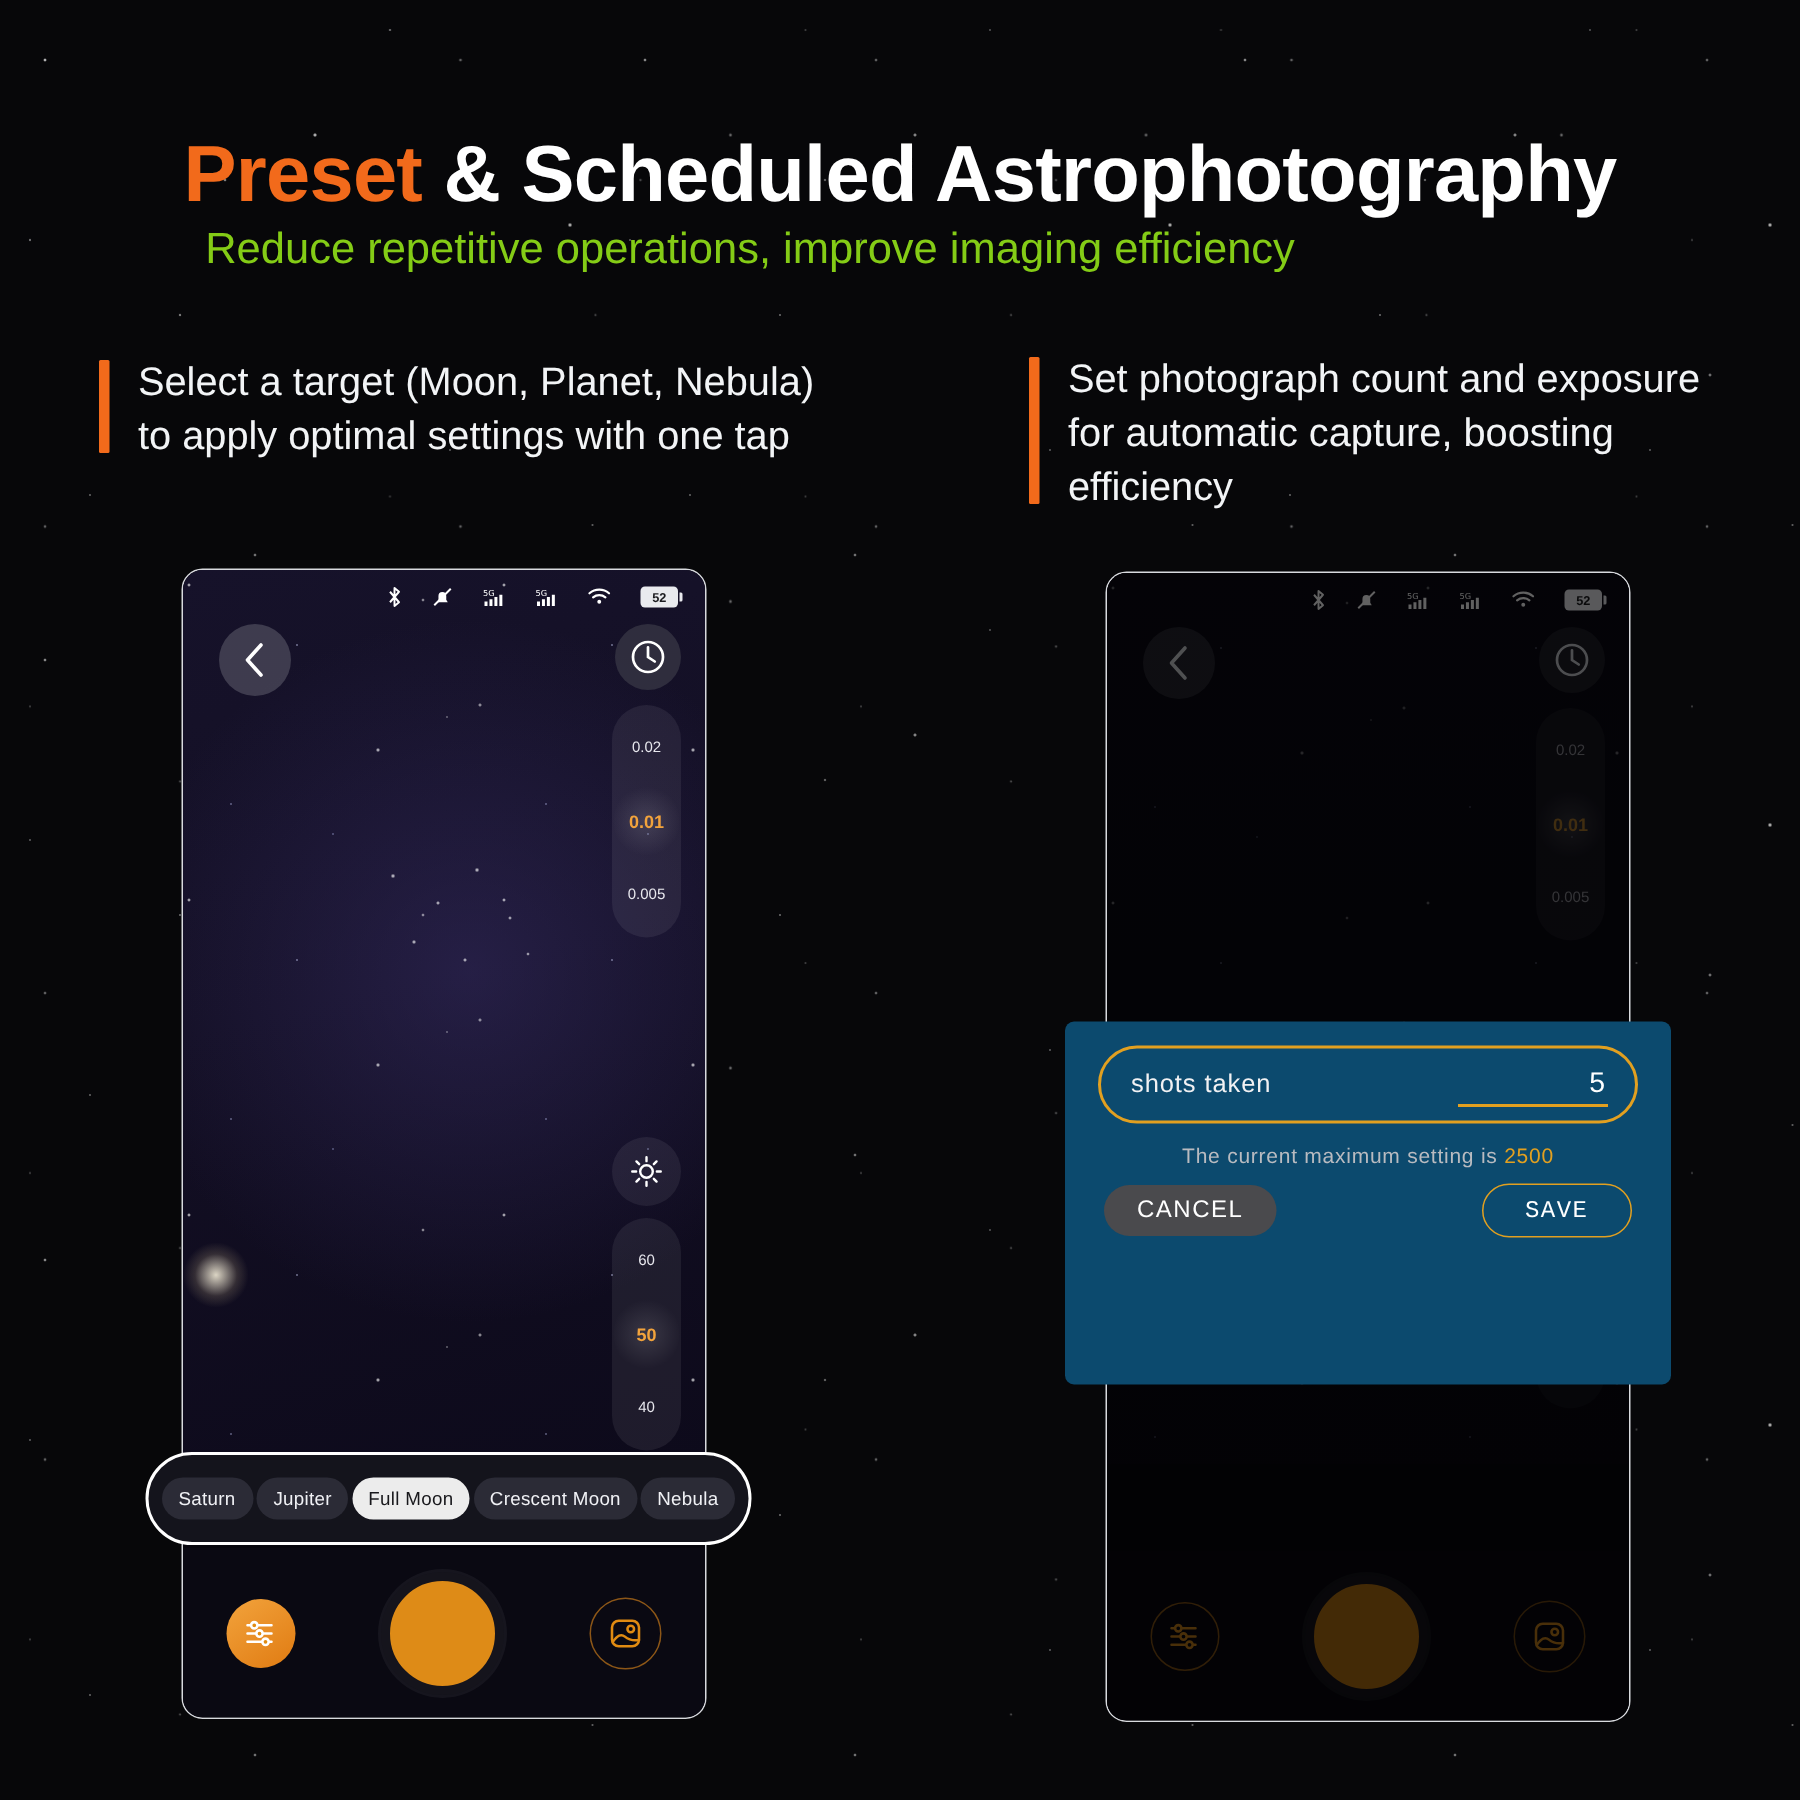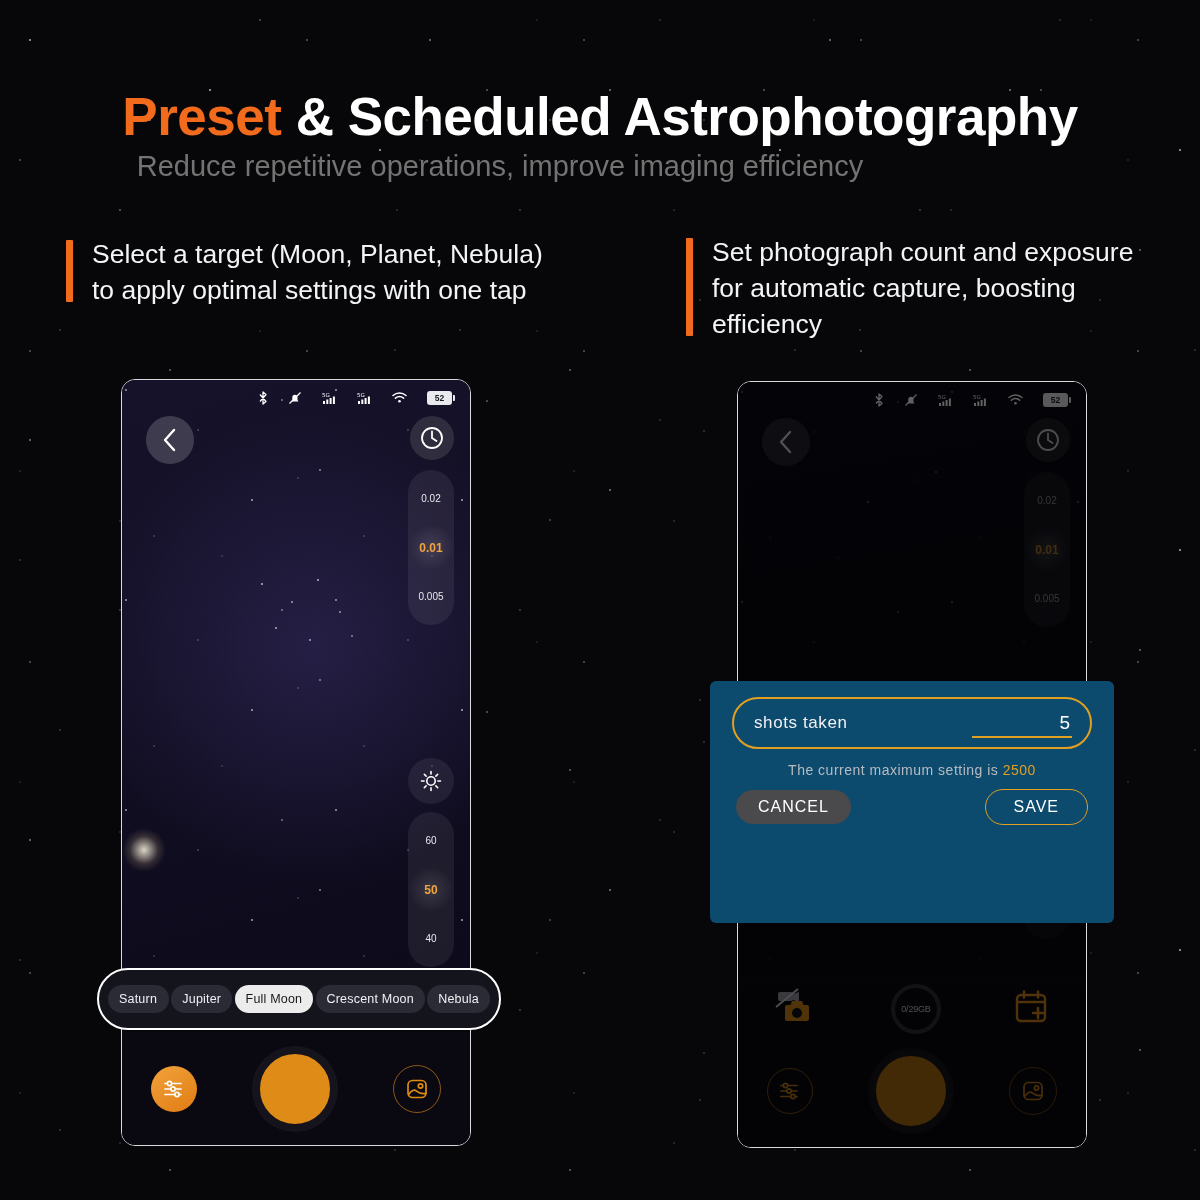--- a/index.html
+++ b/index.html
@@ -45,21 +45,21 @@
     font-size: 53px; font-weight: bold; letter-spacing: -.5px;
     white-space: nowrap;
     margin-top: 20px;
   }
   .headline .accent { color: #F26A1B; }
   .headline .plain { color: #ffffff; }
 
   .subhead {
     position: absolute; top: 150px; left: 0; width: 1000px;
     text-align: center;
-    font-size: 29px; color: #737373; font-weight: 400;
+    font-size: 29px; color: #84cc16; font-weight: 400;
   }
 
   
   .caption {
     position: absolute;
     padding-left: 26px;
     font-size: 26.5px; line-height: 36px; color: #f2f4f6;
   }
   .caption::before {
     content: ""; position: absolute; left: 0; top: 4px;
@@ -279,21 +279,21 @@
   }
   .btn-cancel {
     background: #4a4a4d; color: #fff;
     border-radius: 20px; padding: 8px 22px;
     font-size: 16px; letter-spacing: 1px;
   }
   .btn-save {
     background: transparent; color: #fff;
     border: 1.6px solid #E2A020;
     border-radius: 20px; padding: 8px 28px;
-    font-size: 16px; letter-spacing: 1px;
+    font-size: 16px; letter-spacing: 1px; font-family: Liberation Mono, monospace;
   }
 </style>
 </head>
 <body>
 
 <div class="stars-bg"></div>
 <div class="stars-bg layer2"></div>
 
 <div class="headline">
   <span class="accent">Preset</span><span class="plain"> &amp; Scheduled Astrophotography</span>
@@ -461,43 +461,20 @@
       <div class="wheel-item" style="color:#8a8a92;">0.02</div>
       <div class="wheel-item sel" style="color:#a9762c;">0.01</div>
       <div class="wheel-item" style="color:#8a8a92;">0.005</div>
     </div>
 
     <div class="wheel wheel-gain" style="top:500px;background:rgba(255,255,255,.04);">
       <div class="wheel-item" style="color:#6d6d75;">40</div>
     </div>
   </div>
 
-  <div class="mid-row">
-    <div>
-      <svg width="46" height="40" viewBox="0 0 46 40">
-        <rect x="4" y="5" width="15" height="9" rx="2" fill="#9a9aa2"></rect>
-        <path d="M19 7l6-2v10l-6-2z" fill="#9a9aa2"></path>
-        <path d="M2 20L24 2" stroke="#c9ccd4" stroke-width="1.8"></path>
-        <path d="M13 18h20a2 2 0 0 1 2 2v12a2 2 0 0 1-2 2H13a2 2 0 0 1-2-2V20a2 2 0 0 1 2-2z" fill="#D4861A"></path>
-        <path d="M18 14h10l1.5 4h-13z" fill="#D4861A"></path>
-        <circle cx="23" cy="26" r="5" fill="#120f18"></circle>
-      </svg>
-    </div>
-    <div class="storage-ring">
-      <span>0/29GB</span>
-    </div>
-    <div>
-      <svg width="38" height="38" viewBox="0 0 38 38">
-        <rect x="5" y="7" width="28" height="26" rx="4" fill="none" stroke="#D4861A" stroke-width="2.4"></rect>
-        <path d="M5 14h28" stroke="#D4861A" stroke-width="2.4"></path>
-        <path d="M12 3.5v6M26 3.5v6" stroke="#D4861A" stroke-width="2.4" stroke-linecap="round"></path>
-        <path d="M26 20v10M21 25h10" stroke="#D4861A" stroke-width="2.6" stroke-linecap="round"></path>
-      </svg>
-    </div>
-  </div>
 
   <div class="bottombar" style="background:#08070e;">
     <div class="sliders-outline">
       <svg width="26" height="26" viewBox="0 0 26 26">
           <g stroke="#C07C1A" stroke-width="1.7" stroke-linecap="round" fill="none">
             <path d="M4 7.5h16M4 13h16M4 18.5h16"></path>
             <circle cx="8.5" cy="7.5" r="2.1" fill="#0a0912"></circle>
             <circle cx="12" cy="13" r="2.1" fill="#0a0912"></circle>
             <circle cx="16" cy="18.5" r="2.1" fill="#0a0912"></circle>
           </g>

